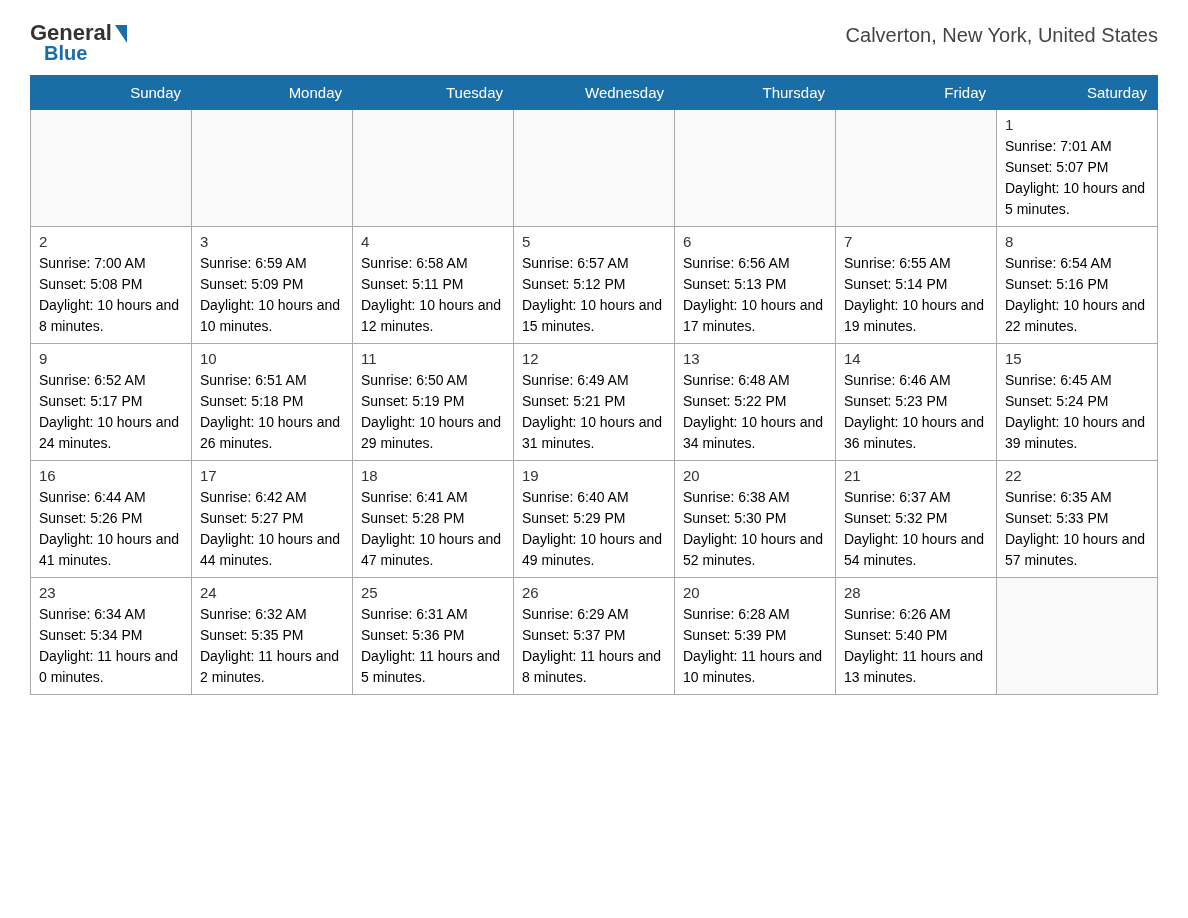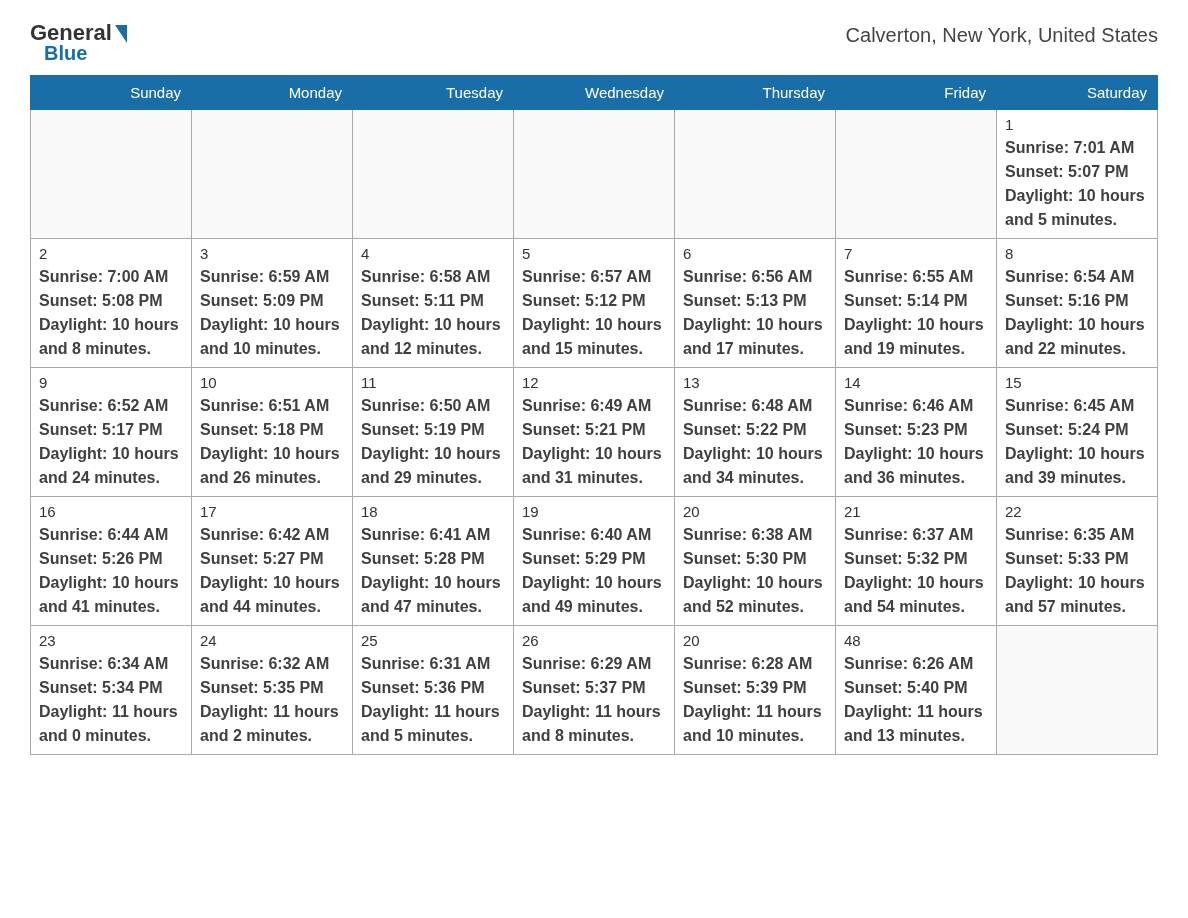--- a/index.html
+++ b/index.html
@@ -89,24 +89,23 @@
     .calendar tbody tr td.empty {
       background: #f9f9f9;
     }
     .day-number {
       font-size: 15px;
       font-weight: normal;
       display: block;
       margin-bottom: 3px;
     }
     .day-info {
-      font-size: 16px;
+      font-size: 14px;
       line-height: 1.5;
-      color: #404040;
-      font-weight: bold;
+      color: #000000;
     }
     
     .calendar tbody tr td:first-child {
       border-left: 1px solid #aaa;
     }
     
     .week-row td {
       border-top: 2px solid #6699cc;
     }
   </style>
@@ -256,19 +255,19 @@
         </td>
         <td>
           <span class="day-number">26</span>
           <div class="day-info">Sunrise: 6:29 AM<br>Sunset: 5:37 PM<br>Daylight: 11 hours and 8 minutes.</div>
         </td>
         <td>
           <span class="day-number">20</span>
           <div class="day-info">Sunrise: 6:28 AM<br>Sunset: 5:39 PM<br>Daylight: 11 hours and 10 minutes.</div>
         </td>
         <td>
-          <span class="day-number">48</span>
+          <span class="day-number">28</span>
           <div class="day-info">Sunrise: 6:26 AM<br>Sunset: 5:40 PM<br>Daylight: 11 hours and 13 minutes.</div>
         </td>
         <td class="empty"></td>
       </tr>
     </tbody>
 </table>
 
 </body></html>

